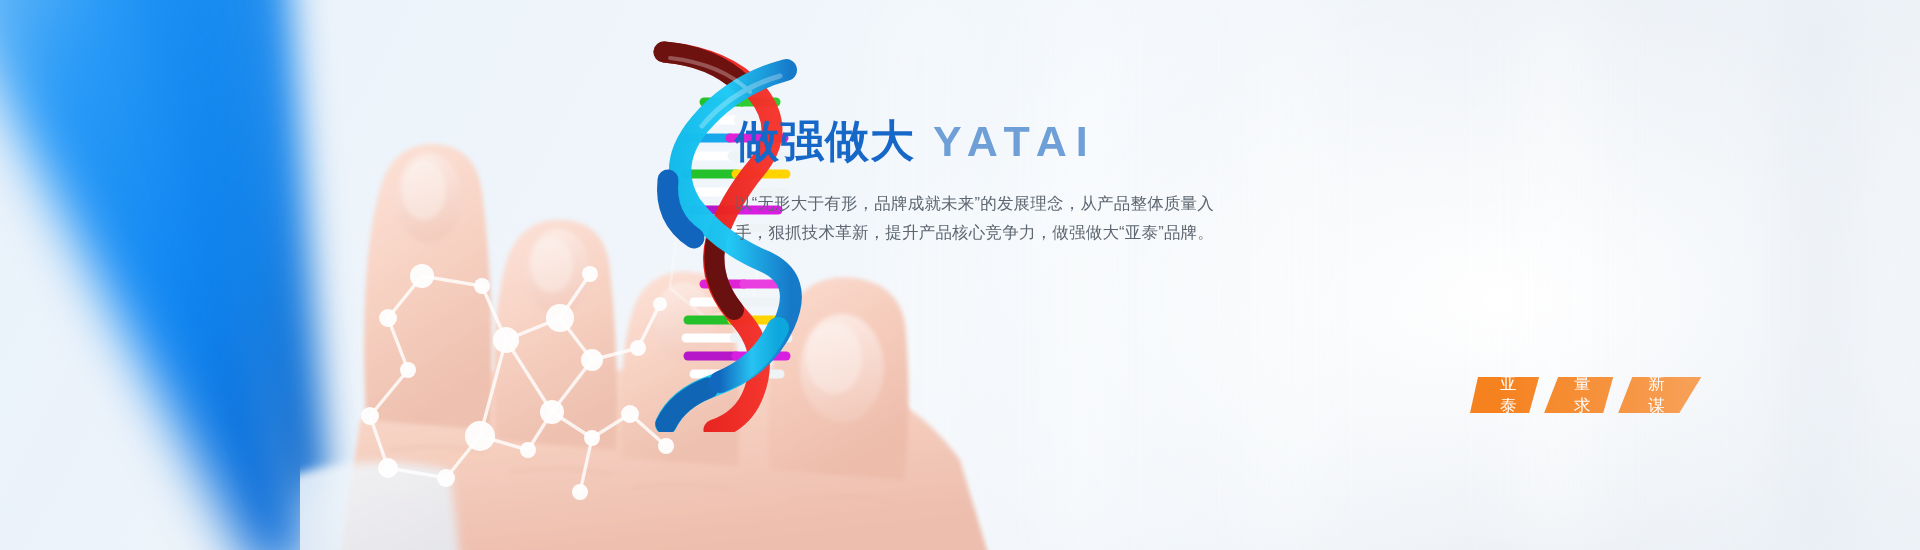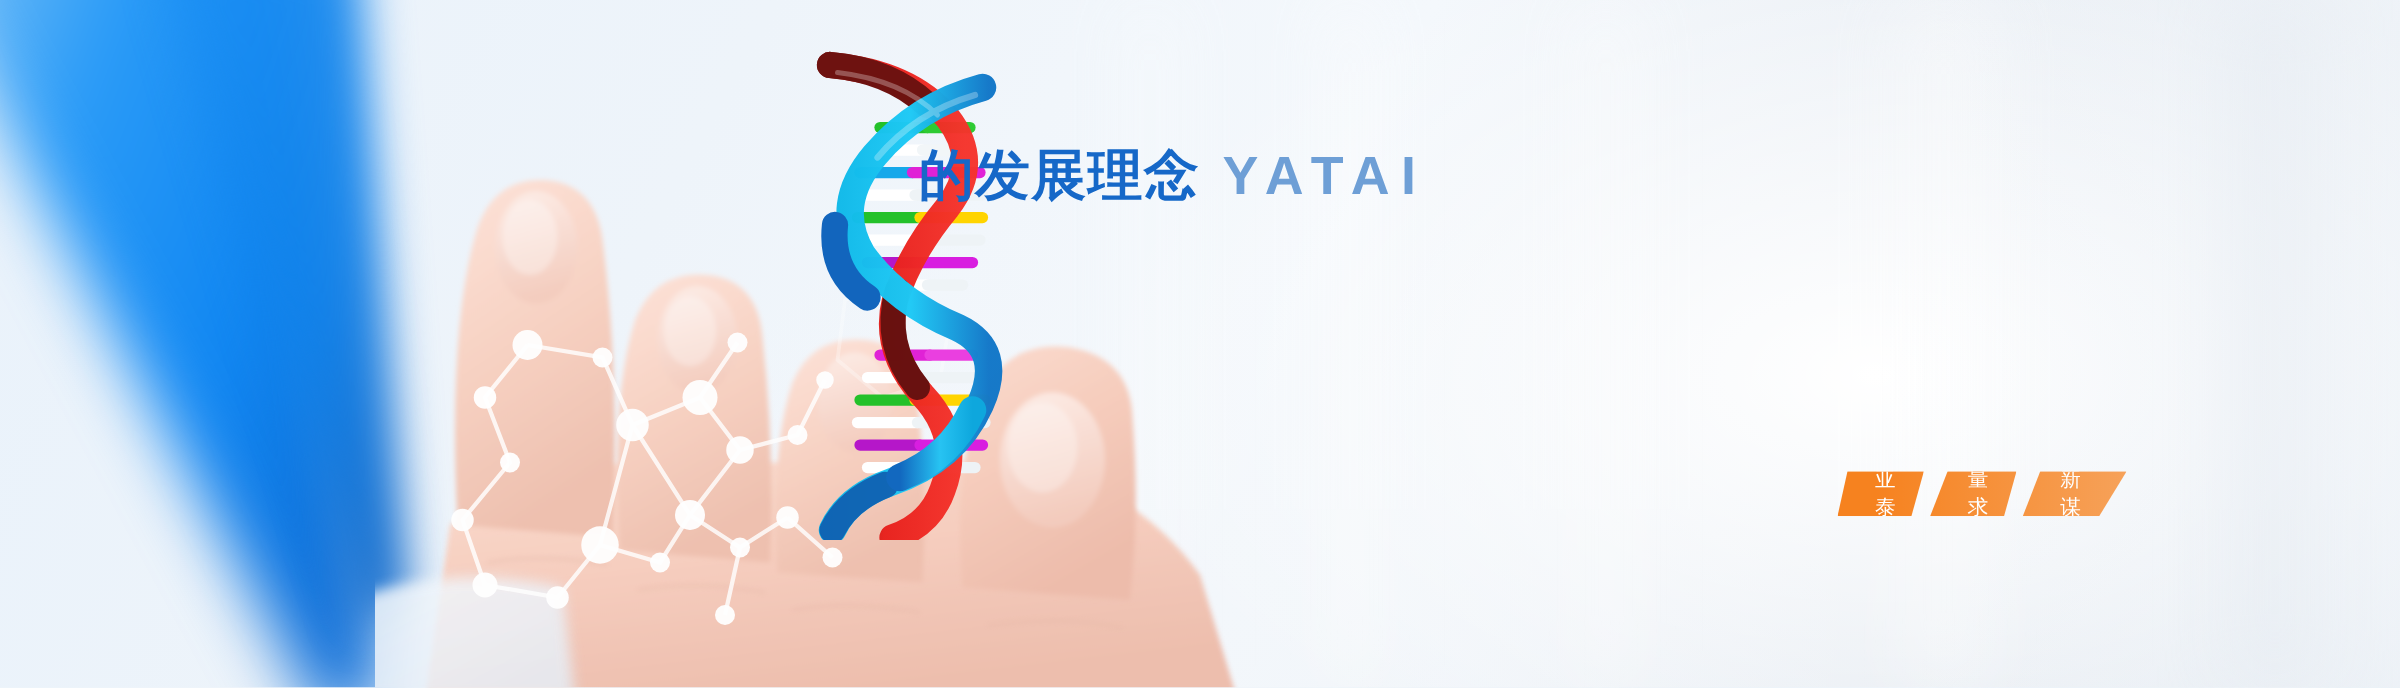--- a/index.html
+++ b/index.html
@@ -306,22 +306,23 @@
     <path d="M 170 296 Q 152 334 112 350" fill="none" stroke="url(#cy2)" stroke-width="22" stroke-linecap="round"></path>
 
     <g opacity=".28" stroke="#ffffff" fill="none" stroke-linecap="round">
       <path d="M 172 44 Q 124 58 94 94" stroke-width="5"></path>
       <path d="M 62 26 Q 114 32 142 60" stroke-width="4"></path>
     </g>
   </svg>
 
   <div id="copy">
     <div id="title">
-      <span class="cn">的发展理念</span><span class="en">YATAI</span>
+      <span class="cn">做强做大</span><span class="en">YATAI</span>
     </div>
+    <div id="subtitle">以“无形大于有形，品牌成就未来”的发展理念，从产品整体质量入手，狠抓技术革新，提升产品核心竞争力，做强做大“亚泰”品牌。</div>
 
     <div id="tags">
       <div class="tag first">
         <span>发扬亚泰精神</span>
       </div>
       <div class="tag mid">
         <span>以质量求生存</span>
       </div>
       <div class="tag last">
         <span>以创新谋发展</span>

